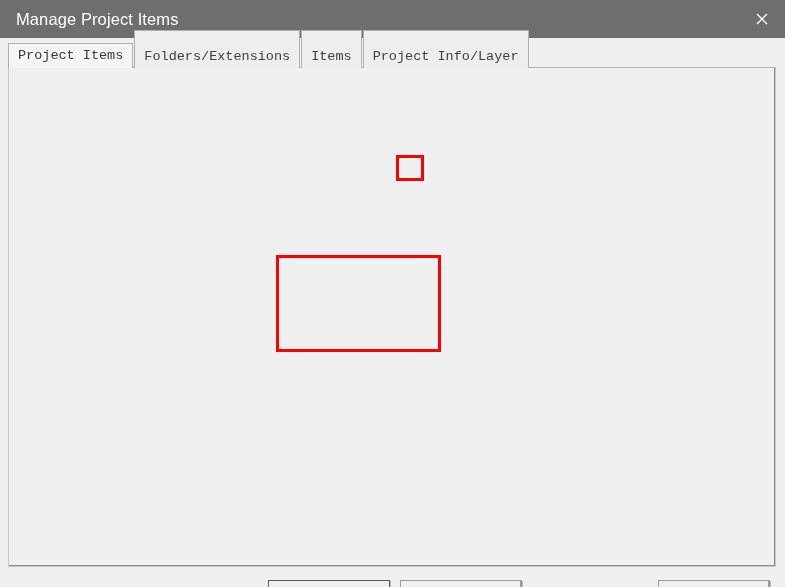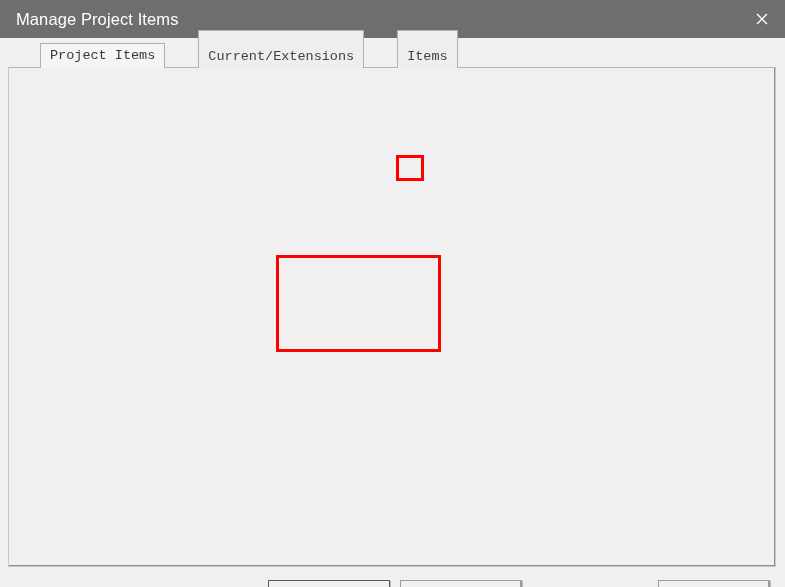--- a/index.html
+++ b/index.html
@@ -69,21 +69,20 @@
     font-size: 13.5px;
     color: #404040;
     padding: 18px 9px 3px 9px;
     border: 1px solid #b0b0b0;
     border-bottom: none;
     background: #eeeeee;
     margin-right: 1px;
     line-height: 16px;
     white-space: nowrap;
     position: relative;
-    margin-left: 32px;
   }
   .tab.active {
     background: #f5f5f5;
     border-color: #b0b0b0;
     color: #383838;
     padding-top: 4px;
     padding-bottom: 4px;
     z-index: 5;
   }
 
@@ -248,24 +247,27 @@
   </div>
 </div>
 
 <div class="dialog-body">
 
   <div class="tabstrip">
     <div class="tab active">
       <span>Project Items</span>
     </div>
     <div class="tab">
-      <span>Current/Extensions</span>
+      <span>Folders/Extensions</span>
     </div>
     <div class="tab">
       <span>Items</span>
+    </div>
+    <div class="tab">
+      <span>Project Info/Layer</span>
     </div>
   </div>
 
   <div class="tabpage"></div>
 
   <div class="columns">
 
     <div class="col c1">
       <div class="col-header">
         <span class="col-header-label">Project Targets:</span>

